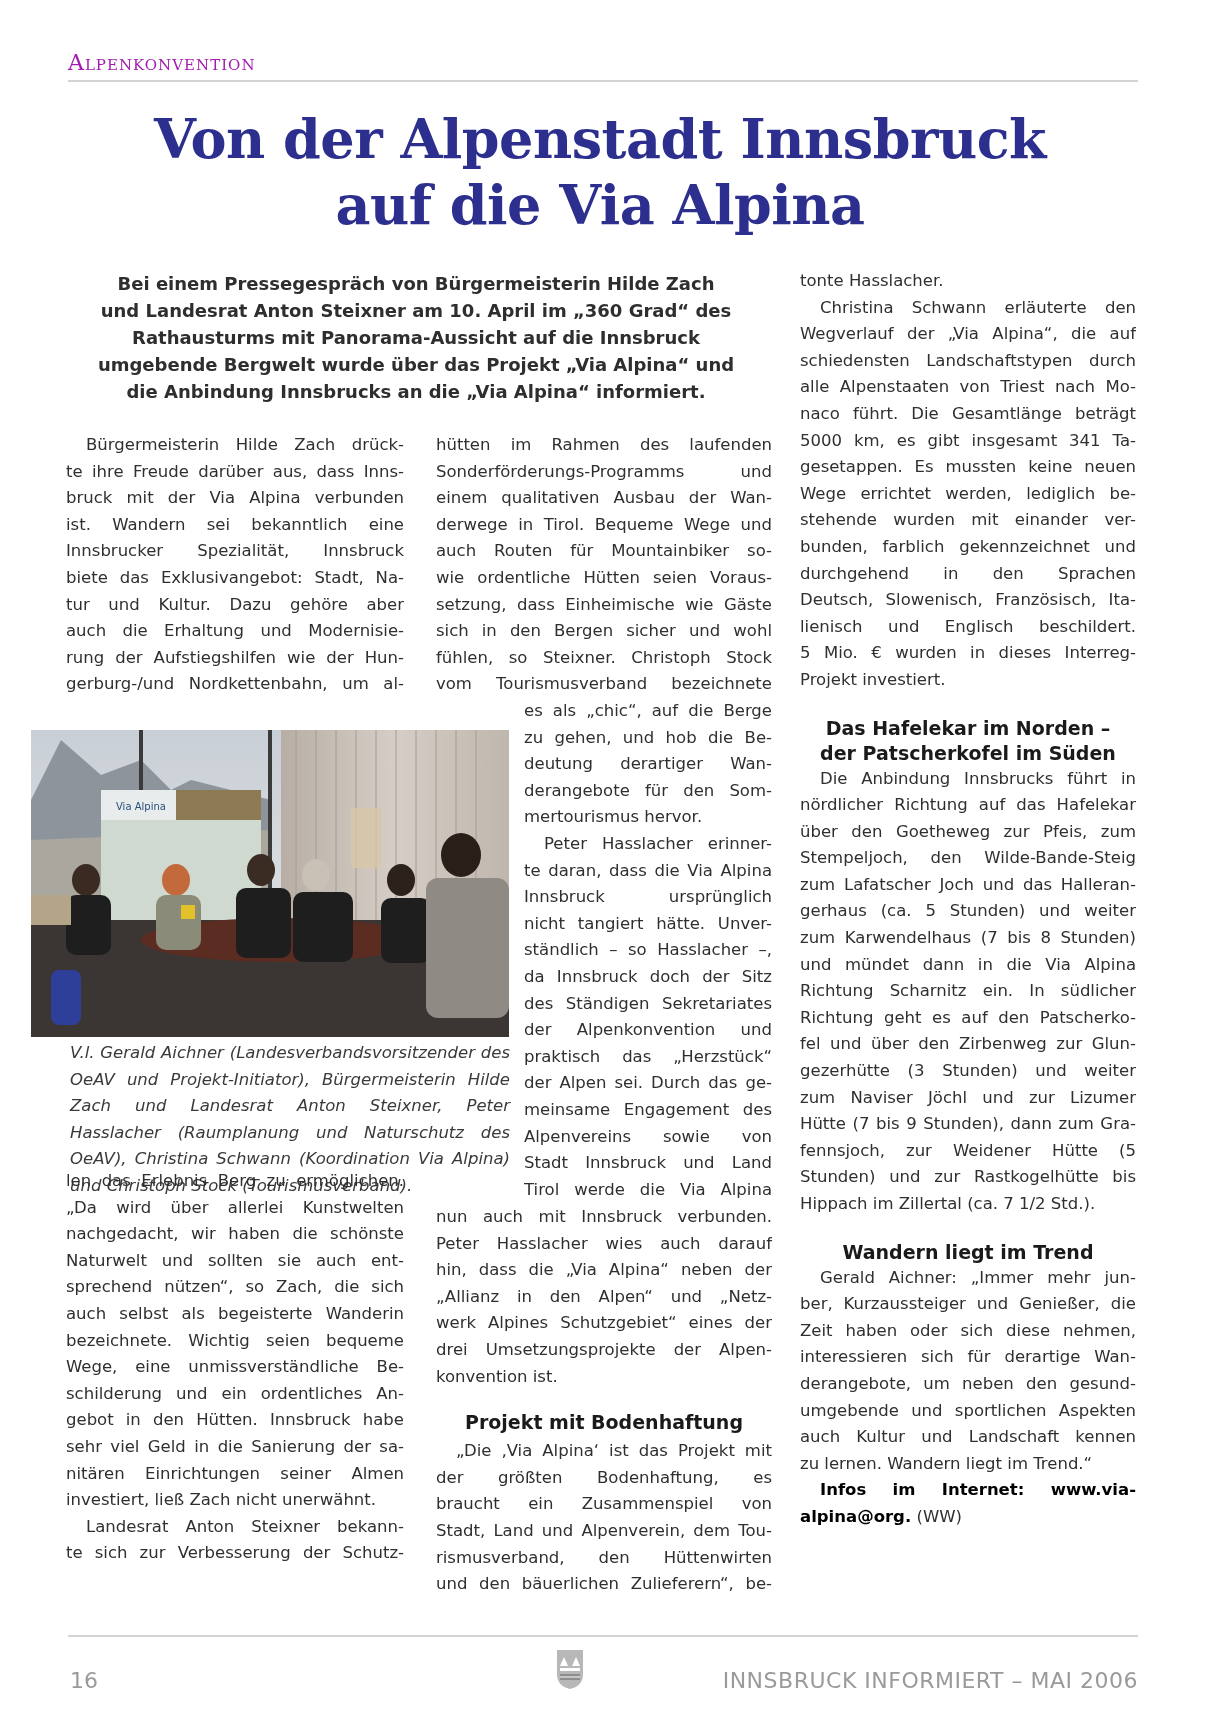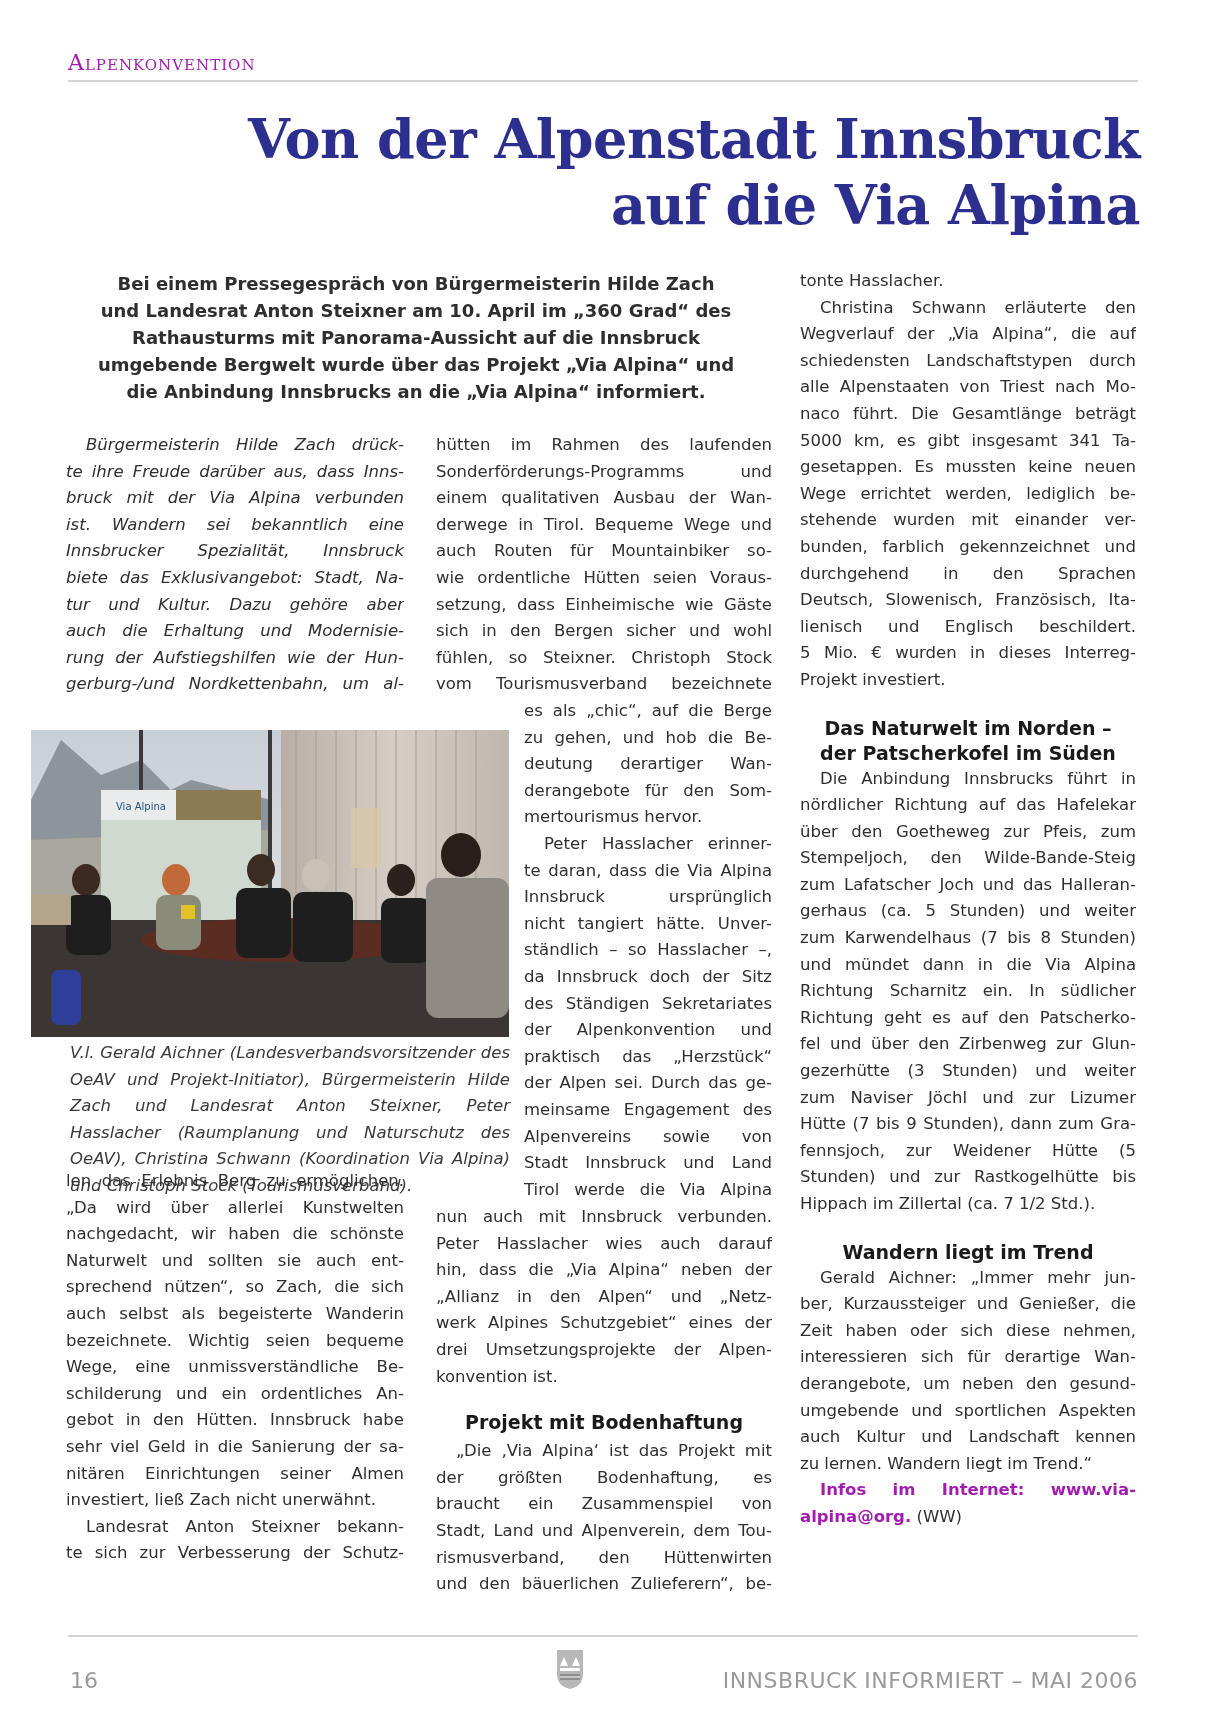--- a/index.html
+++ b/index.html
@@ -1,56 +1,56 @@
 <!DOCTYPE html>
 <html><head>
 <meta charset="utf-8">
 <style>
   html, body { margin: 0; padding: 0; background: #ffffff; }
   body { width: 1206px; height: 1727px; position: relative; overflow: hidden;
          font-family: "DejaVu Sans", sans-serif; color: #2a2a2a; }
   .section-label { position: absolute; left: 68px; top: 50px; font-family: "DejaVu Serif", serif;
          font-size: 22px; letter-spacing: 1px; color: #a21caf; font-variant: small-caps; }
   .top-rule { position: absolute; left: 68px; top: 80px; width: 1070px; height: 2px; background: #d4d4d4; }
-  .title { position: absolute; left: 60px; top: 106px; width: 1080px; text-align: right;
+  .title { position: absolute; left: 60px; top: 106px; width: 1080px; text-align: center;
          font-family: "DejaVu Serif", serif; font-weight: bold; color: #2d2f8e; font-size: 54px; line-height: 66px; letter-spacing: -0.5px; }
   .lead { position: absolute; left: 76px; top: 270px; width: 680px; text-align: center;
          font-weight: bold; font-size: 18px; line-height: 27px; color: #2e2e2e; }
   .col { position: absolute; font-size: 16.5px; line-height: 26.6px; color: #2f2f2f; text-align: justify; }
   .col .line { display: block; text-align: justify; text-align-last: justify; white-space: nowrap; overflow: hidden; }
   .col .last { text-align-last: left; }
   .col h3 { margin: 0; font-size: 19px; font-weight: bold; color: #1a1a1a; text-align: center; line-height: 25px; }
   .photo { position: absolute; left: 31px; top: 730px; width: 478px; height: 307px; overflow: hidden; background: #6b6660; }
   .caption { position: absolute; left: 70px; top: 1040px; width: 440px; font-style: italic; font-size: 16.5px; line-height: 26.6px; color: #3a3a3a; text-align: justify; }
   .bottom-rule { position: absolute; left: 68px; top: 1635px; width: 1070px; height: 2px; background: #d4d4d4; }
   .page-num { position: absolute; left: 70px; top: 1668px; font-size: 22px; color: #9a9a9a; }
   .crest { position: absolute; left: 555px; top: 1648px; width: 30px; height: 42px; }
   .footer-title { position: absolute; right: 68px; top: 1668px; font-size: 22px; color: #9a9a9a; letter-spacing: 0.5px; }
-  .bold { font-weight: bold; color: #a21caf; }
+  .bold { font-weight: bold; color: #000000; }
 </style>
 </head>
 <body>
 
 <div class="section-label">Alpenkonvention</div>
 <div class="top-rule"></div>
 
 <h1 class="title" style="margin:0;">
   <span>Von der Alpenstadt Innsbruck</span><br>
   <span>auf die Via Alpina</span>
 </h1>
 
 <div class="lead">
   <div>Bei einem Pressegespräch von Bürgermeisterin Hilde Zach</div>
   <div>und Landesrat Anton Steixner am 10. April im „360 Grad“ des</div>
   <div>Rathausturms mit Panorama-Aussicht auf die Innsbruck</div>
   <div>umgebende Bergwelt wurde über das Projekt „Via Alpina“ und</div>
   <div>die Anbindung Innsbrucks an die „Via Alpina“ informiert.</div>
 </div>
 
-<div class="col" style="left:66px; top:432px; width:338px;font-style:italic;">
+<div class="col" style="left:66px; top:432px; width:338px;">
   <span class="line" style="padding-left:20px;">Bürgermeisterin Hilde Zach drück-</span>
   <span class="line">te ihre Freude darüber aus, dass Inns-</span>
   <span class="line">bruck mit der Via Alpina verbunden</span>
   <span class="line">ist. Wandern sei bekanntlich eine</span>
   <span class="line">Innsbrucker Spezialität, Innsbruck</span>
   <span class="line">biete das Exklusivangebot: Stadt, Na-</span>
   <span class="line">tur und Kultur. Dazu gehöre aber</span>
   <span class="line">auch die Erhaltung und Modernisie-</span>
   <span class="line">rung der Aufstiegshilfen wie der Hun-</span>
   <span class="line">gerburg-/und Nordkettenbahn, um al-</span>
@@ -197,21 +197,21 @@
   <span class="line">gesetappen. Es mussten keine neuen</span>
   <span class="line">Wege errichtet werden, lediglich be-</span>
   <span class="line">stehende wurden mit einander ver-</span>
   <span class="line">bunden, farblich gekennzeichnet und</span>
   <span class="line">durchgehend in den Sprachen</span>
   <span class="line">Deutsch, Slowenisch, Französisch, Ita-</span>
   <span class="line">lienisch und Englisch beschildert.</span>
   <span class="line">5 Mio. € wurden in dieses Interreg-</span>
   <span class="line last">Projekt investiert.</span>
   <h3 style="margin-top:22px;">
-    <span>Das Naturwelt im Norden –</span><br>
+    <span>Das Hafelekar im Norden –</span><br>
     <span>der Patscherkofel im Süden</span>
   </h3>
   <span class="line" style="padding-left:20px;">Die Anbindung Innsbrucks führt in</span>
   <span class="line">nördlicher Richtung auf das Hafelekar</span>
   <span class="line">über den Goetheweg zur Pfeis, zum</span>
   <span class="line">Stempeljoch, den Wilde-Bande-Steig</span>
   <span class="line">zum Lafatscher Joch und das Halleran-</span>
   <span class="line">gerhaus (ca. 5 Stunden) und weiter</span>
   <span class="line">zum Karwendelhaus (7 bis 8 Stunden)</span>
   <span class="line">und mündet dann in die Via Alpina</span>

